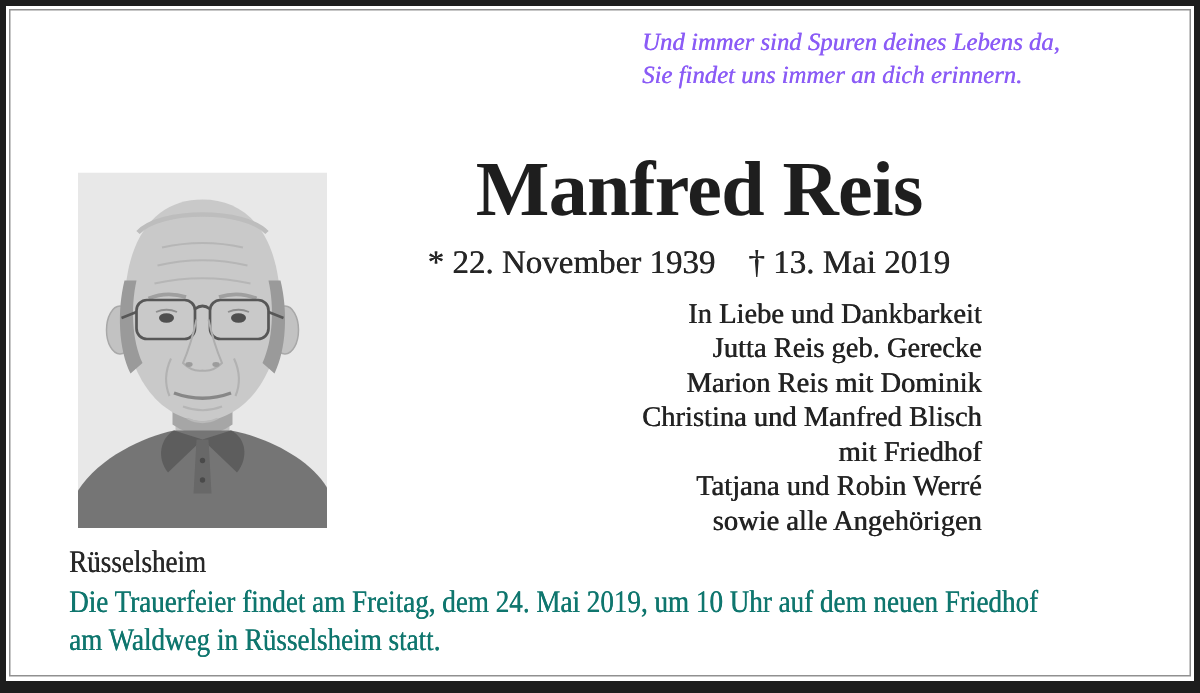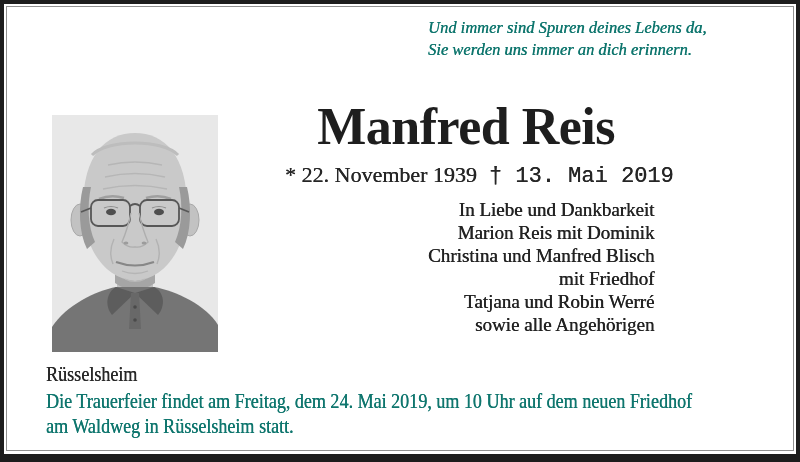--- a/index.html
+++ b/index.html
@@ -24,21 +24,21 @@
     border: 1px solid #909090;
     box-sizing: border-box;
     pointer-events: none;
   }
 
   .verse {
     left: 428px; top: 17px;
     font-style: italic;
     font-size: 16.5px;
     line-height: 22px;
-    color: #0f766e;
+    color: #8b5cf6;
     text-shadow: 0.3px 0 0 currentColor;
     white-space: nowrap;
   }
 
   .photo {
     left: 52px; top: 115px;
     width: 166px; height: 237px;
     display: block;
   }
 
@@ -56,21 +56,21 @@
     letter-spacing: -0.5px;
     white-space: nowrap;
   }
   .dates {
     margin-top: 7px;
     font-size: 22px;
     color: #262626;
     text-shadow: 0.3px 0 0 currentColor;
     white-space: nowrap;
   }
-  .dates .death { margin-left: 12px; font-family: Liberation Mono, monospace; }
+  .dates .death { margin-left: 22px; }
 
   .mourners {
     left: 428px; top: 198px;
     font-size: 19px;
     line-height: 23px;
     color: #232323;
     text-shadow: 0.4px 0 0 currentColor;
     white-space: nowrap;
     text-align: right;
   }
@@ -95,21 +95,21 @@
   }
 </style>
 </head>
 <body>
 
 <div class="abs frame-outer"></div>
 <div class="abs frame-inner"></div>
 
 <div class="abs verse">
   <div>Und immer sind Spuren deines Lebens da,</div>
-  <div>Sie werden uns immer an dich erinnern.</div>
+  <div>Sie findet uns immer an dich erinnern.</div>
 </div>
 
 <svg class="abs photo" viewBox="0 0 166 237" role="img" aria-label="Schwarz-weiß-Porträt eines älteren Mannes mit Brille">
   <rect width="166" height="237" fill="#e8e8e8"></rect>
 
   <path d="M65 146 h36 v36 h-36 z" fill="#bfbfbf"></path>
   <path d="M63 152 Q83 170 103 152 L103 168 Q83 182 63 168 Z" fill="#a6a6a6"></path>
 
   <path d="M0 237 L0 212 C14 190 44 176 64 172 L102 172 C124 176 154 190 166 210 L166 237 Z" fill="#757575"></path>
   <path d="M64 172 L83 178 L60 200 C52 190 55 177 64 172 Z" fill="#5d5d5d"></path>
@@ -160,20 +160,21 @@
 
 <div class="abs name-block">
   <h1>Manfred Reis</h1>
   <div class="dates">
     <span class="birth">* 22. November 1939</span><span class="death">† 13. Mai 2019</span>
   </div>
 </div>
 
 <div class="abs mourners">
   <div>In Liebe und Dankbarkeit</div>
+  <div>Jutta Reis geb. Gerecke</div>
   <div>Marion Reis mit Dominik</div>
   <div>Christina und Manfred Blisch</div>
   <div>mit Friedhof</div>
   <div>Tatjana und Robin Werré</div>
   <div>sowie alle Angehörigen</div>
 </div>
 
 <div class="abs city condensed">Rüsselsheim</div>
 
 <div class="abs funeral">

